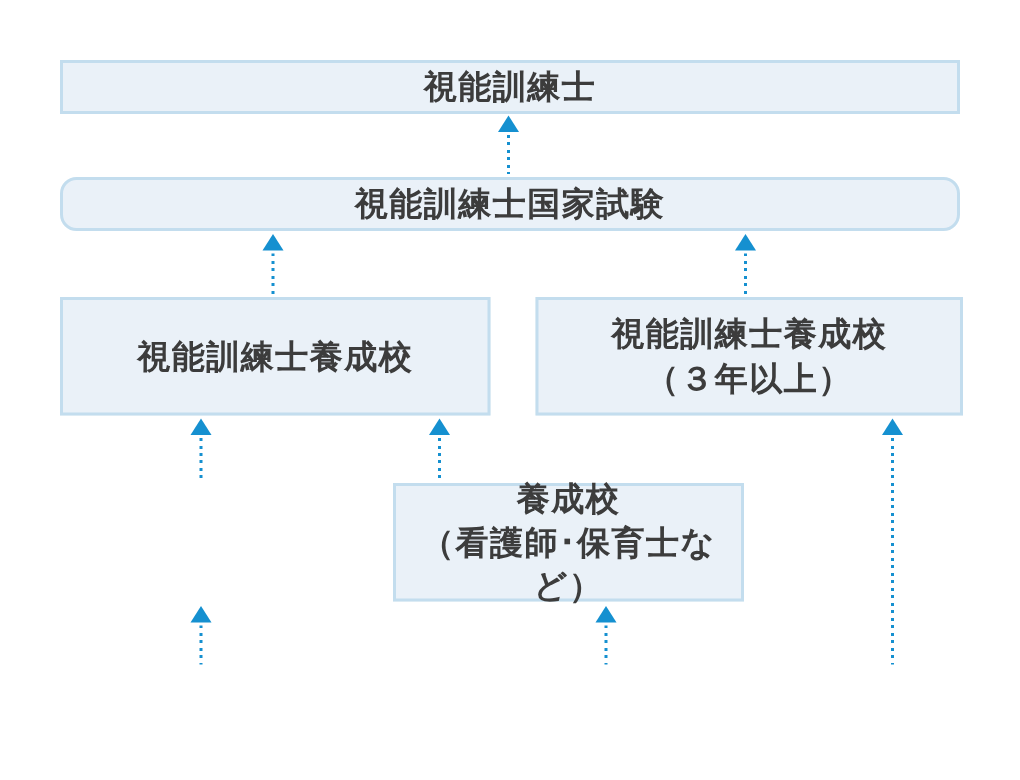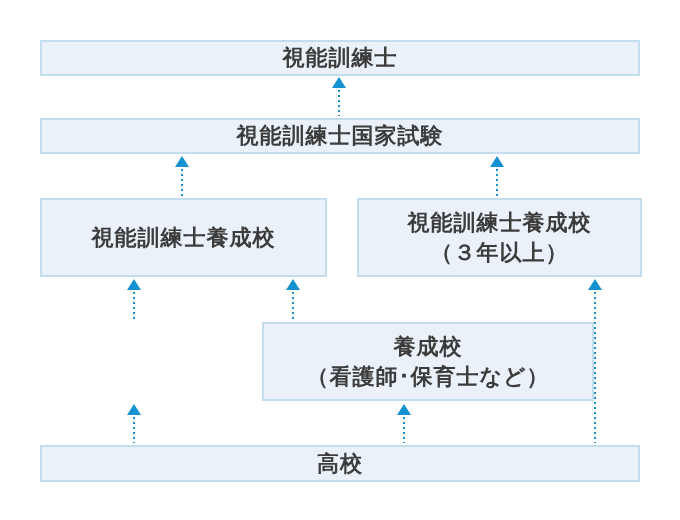--- a/index.html
+++ b/index.html
@@ -24,25 +24,25 @@
     line-height: 1.32;
     display: flex;
     flex-direction: column;
     align-items: center;
     justify-content: center;
     text-align: center;
     letter-spacing: 1px;
     font-weight: bold;
   }
   #box-orthoptist { left: 40px; top: 40px;  width: 600px; height: 36px; }
-  #box-exam       { left: 40px; top: 118px; width: 600px; height: 36px; }
+  #box-exam       { left: 40px; top: 118px; width: 600px; height: 36px; border-radius: 11px; }
   #box-school1yr  { left: 40px; top: 198px; width: 287px; height: 79px; }
   #box-school3yr  { left: 357px; top: 198px; width: 285px; height: 79px; }
   #box-univ       { left: 40px; top: 322px; width: 189px; height: 79px; }
-  #box-vocational { left: 262px; top: 322px; width: 332px; height: 79px; justify-content: center; }
+  #box-vocational { left: 262px; top: 322px; width: 234px; height: 79px; justify-content: center; }
   #box-highschool { left: 40px; top: 445px; width: 600px; height: 37px; }
 
   .arrow {
     position: absolute;
     width: 14px;
     display: flex;
     flex-direction: column;
     align-items: center;
   }
   .arrow-head {
@@ -91,23 +91,20 @@
     <span>視能訓練士養成校</span>
     <span>（３年以上）</span>
   </div>
 
 
   <div class="box" id="box-vocational">
     <span>養成校</span>
     <span>（看護師･保育士など）</span>
   </div>
 
-  <div class="box" id="box-highschool">
-    <span>高校</span>
-  </div>
 
   <div class="arrow" id="arrow-exam-orthoptist">
     <div class="arrow-head"></div>
     <div class="arrow-tail"></div>
   </div>
   <div class="arrow" id="arrow-school1yr-exam">
     <div class="arrow-head"></div>
     <div class="arrow-tail"></div>
   </div>
   <div class="arrow" id="arrow-school3yr-exam">

